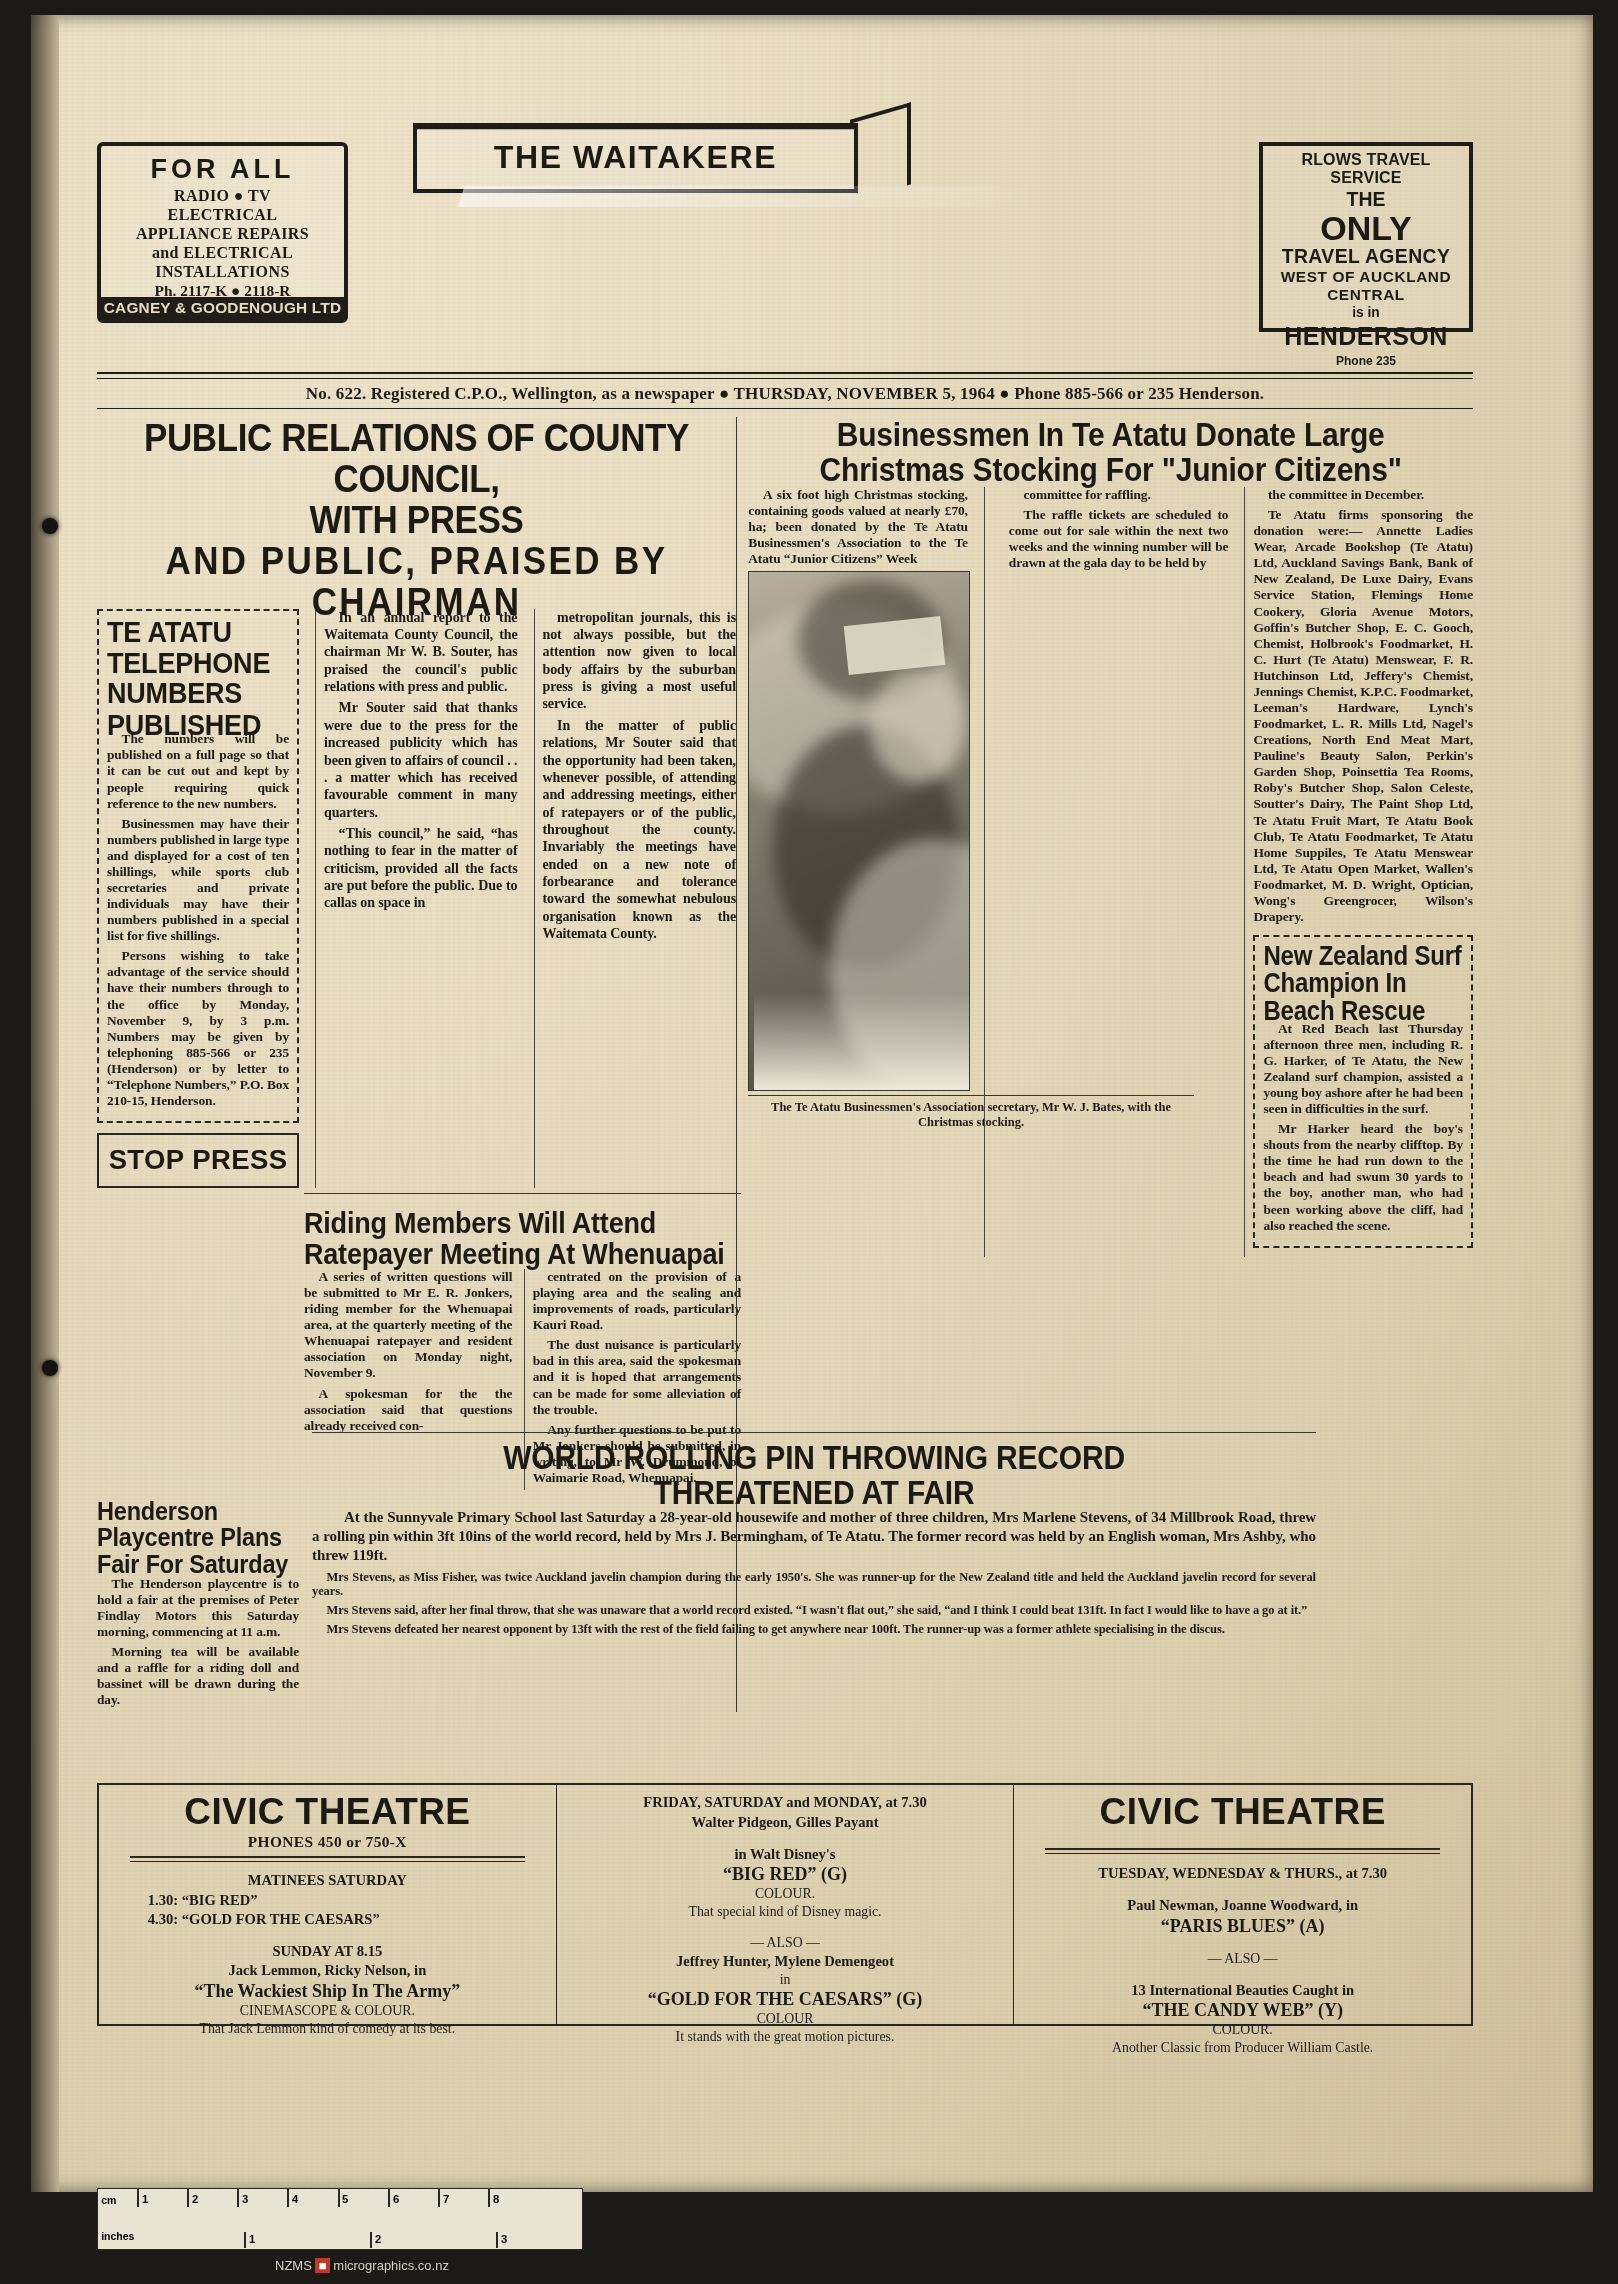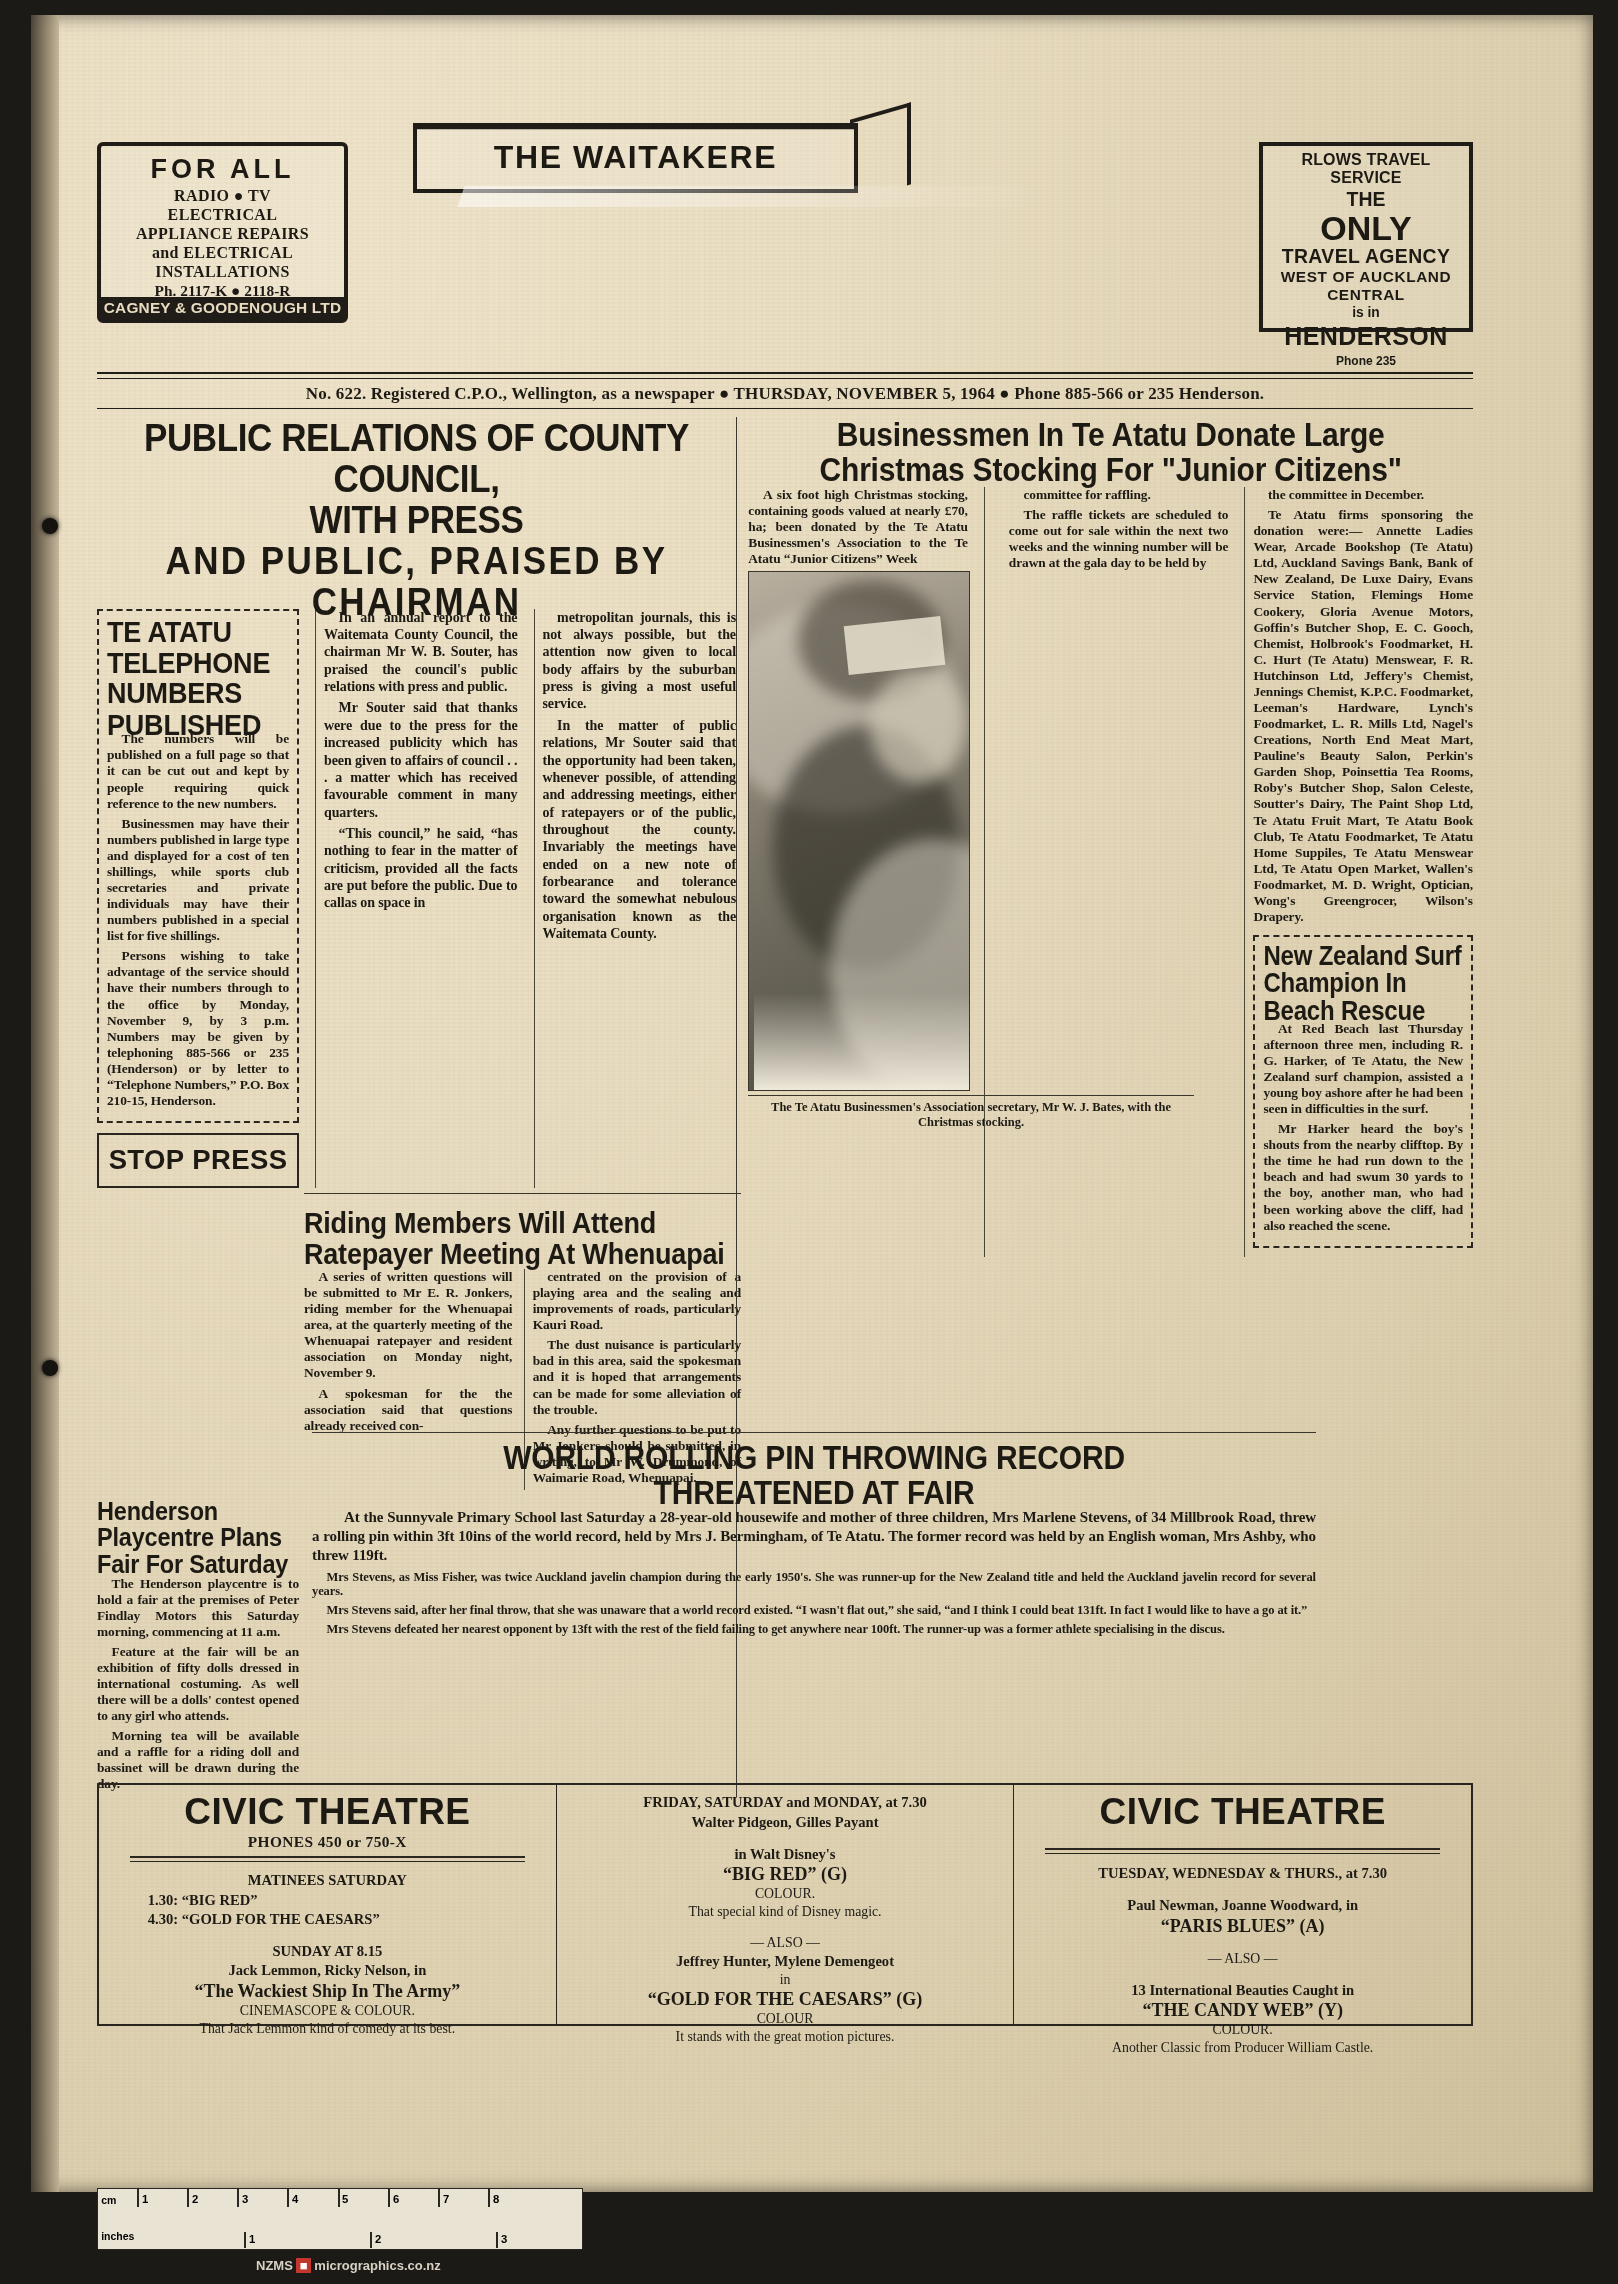--- a/index.html
+++ b/index.html
@@ -184,21 +184,21 @@
      position:absolute;left:97px;bottom:34px;width:486px;height:62px;
      background:#e9e3d4;border:1.6px solid #2a2621;box-sizing:border-box;
      display:flex;flex-direction:column;justify-content:space-between;
      font-family:"Liberation Sans",sans-serif;
   }
   .ruler-row{position:relative;height:24px;}
   .ruler-row .lab{position:absolute;left:3.2px;top:4.9px;font-size:10.5px;font-weight:bold;}
   .tick{position:absolute;top:0;width:1.6px;background:#2a2621;}
   .tnum{position:absolute;top:4px;font-size:11.3px;font-weight:bold;}
   .nzms{
-     position:absolute;left:256px;bottom:11.3px;font-size:13px;font-weight:bold;
+     position:absolute;left:275px;bottom:11.3px;font-size:13px;font-weight:normal;
      font-family:"Liberation Sans",sans-serif;color:#d8d2c4;
   }
   .nzms b{background:#c2372b;color:#fff;padding:0 3.2px;}
 </style>
 </head>
 <body>
 
 <div id="scan-root">
   <div id="page-sheet"></div>
   <div class="edge-dark left-strip"></div>
@@ -287,21 +287,20 @@
               <p class="body sm">centrated on the provision of a playing area and the sealing and improvements of roads, particularly Kauri Road.</p>
               <p class="body sm">The dust nuisance is particularly bad in this area, said the spokesman and it is hoped that arrangements can be made for some alleviation of the trouble.</p>
               <p class="body sm">Any further questions to be put to Mr Jonkers should be submitted, in writing, to Mr W. Drummond, of Waimarie Road, Whenuapai.</p>
             </div>
           </div>
         </div>
 
         <div style="width:202px;margin-top:8px;">
           <div class="sub-head" style="font-size:23.5px">Henderson Playcentre Plans Fair For Saturday</div>
           <p class="body sm">The Henderson playcentre is to hold a fair at the premises of Peter Findlay Motors this Saturday morning, commencing at 11 a.m.</p>
-          <p class="body sm">Feature at the fair will be an exhibition of fifty dolls dressed in international costuming. As well there will be a dolls' contest opened to any girl who attends.</p>
           <p class="body sm">Morning tea will be available and a raffle for a riding doll and bassinet will be drawn during the day.</p>
         </div>
 
         <div style="position:absolute;left:215px;top:1335px;width:1004px;border-top:1.6px solid #3b362c;padding-top:6.5px;">
           <div class="hl-mid">
             <div>WORLD ROLLING PIN THROWING RECORD</div>
             <div>THREATENED AT FAIR</div>
           </div>
           <p class="body lead" style="margin-top:4.9px;text-indent:32px">At the Sunnyvale Primary School last Saturday a 28-year-old housewife and mother of three children, Mrs Marlene Stevens, of 34 Millbrook Road, threw a rolling pin within 3ft 10ins of the world record, held by Mrs J. Bermingham, of Te Atatu. The former record was held by an English woman, Mrs Ashby, who threw 119ft.</p>
           <p class="body xs">Mrs Stevens, as Miss Fisher, was twice Auckland javelin champion during the early 1950's. She was runner-up for the New Zealand title and held the Auckland javelin record for several years.</p>

